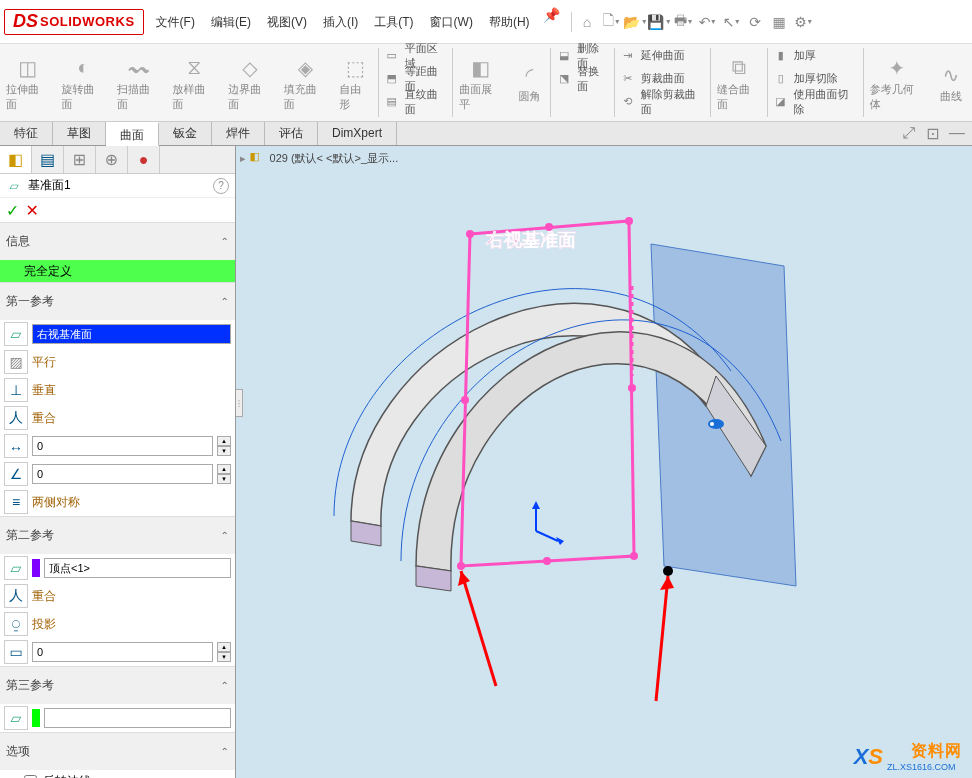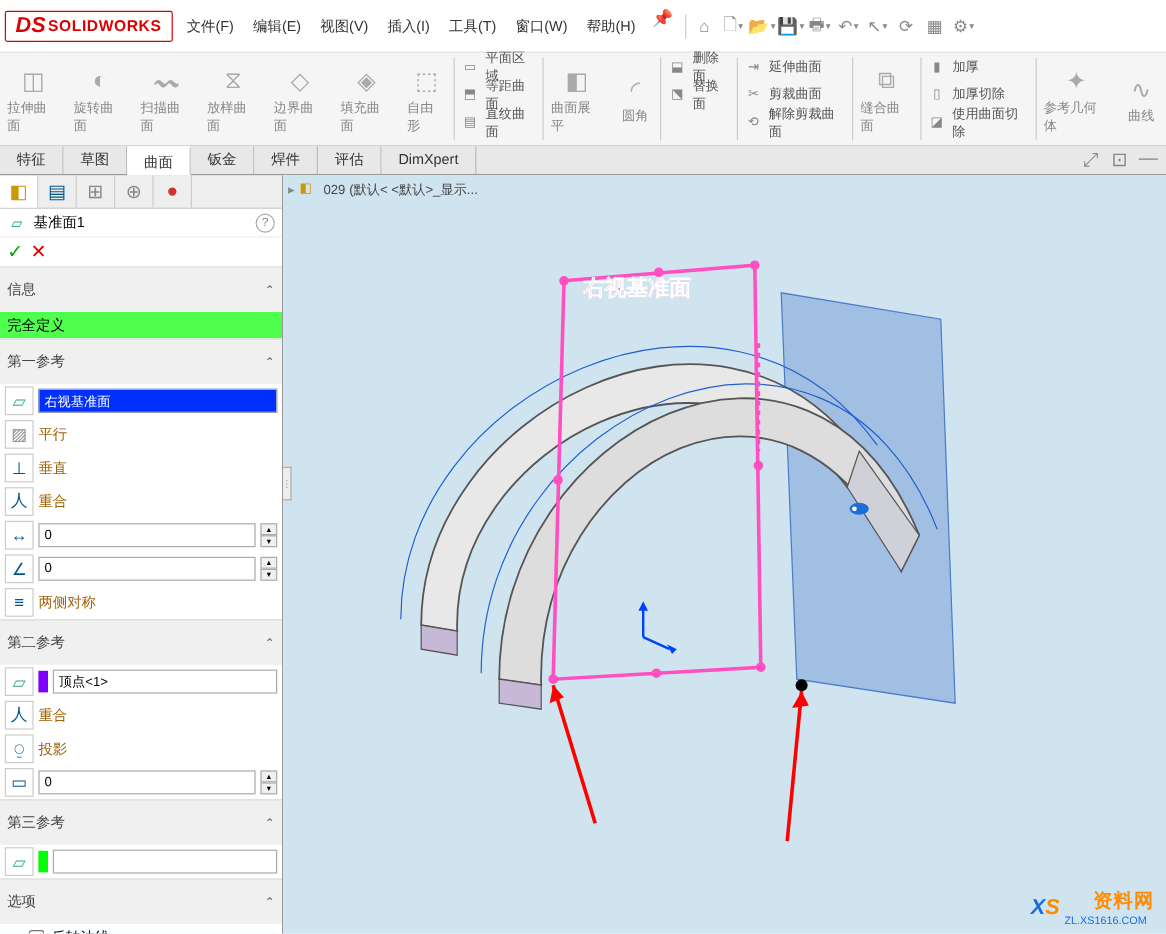--- a/index.html
+++ b/index.html
@@ -48,21 +48,21 @@
 .lp-title { height: 24px; display: flex; align-items: center; padding: 0 6px; font-size: 12px; border-bottom: 1px solid #eee; }
 .lp-title .icon { width: 16px; height: 16px; margin-right: 6px; display:flex; align-items:center; justify-content:center; }
 .lp-title .help { margin-left: auto; width: 16px; height: 16px; border: 1px solid #aaa; border-radius: 50%; font-size: 10px; display: flex; align-items: center; justify-content: center; color: #888; }
 
 .lp-confirm { height: 24px; display: flex; align-items: center; padding: 0 6px; gap: 6px; }
 .lp-confirm .check { color: #0a0; font-size: 16px; cursor:pointer; }
 .lp-confirm .cross { color: #d00; font-size: 16px; cursor:pointer; }
 
 .lp-section-hdr { height: 38px; background: #f0f0f0; display: flex; align-items: center; padding: 0 6px; font-size: 12px; color: #444; border-top: 1px solid #ddd; }
 .lp-section-hdr .chev { margin-left: auto; color: #666; font-size: 10px; }
-.lp-status { height: 22px; background: #4eff4e; display: flex; align-items: center; padding: 0 6px; font-size: 12px; }
+.lp-status { height: 22px; background: #4eff4e; display: flex; align-items: center; padding: 0 24px; font-size: 12px; }
 
 .lp-row { height: 28px; display: flex; align-items: center; padding: 0 4px; gap: 4px; }
 .lp-row .row-icon { width: 24px; height: 24px; border: 1px solid #ccc; display: flex; align-items: center; justify-content: center; font-size: 14px; color: #0aa; background: #fff; }
 .lp-row .row-label { font-size: 12px; color: #a16207; }
 .lp-row input[type=text] { flex: 1; height: 20px; font-size: 11px; padding: 0 4px; border: 1px solid #aaa; }
 .lp-row .spinner { width: 14px; display: flex; flex-direction: column; }
 .lp-row .spinner span { height: 10px; font-size: 7px; border: 1px solid #aaa; display: flex; align-items: center; justify-content: center; cursor: pointer; background: #f0f0f0; }
 .lp-row.selected-blue input { background: #0030ff; color: #fff; }
 .lp-row.selected-purple .swatch { background: #8000ff; width: 8px; height: 18px; }
 .lp-row.selected-green .swatch { background: #00ff00; width: 8px; height: 18px; }
@@ -73,21 +73,21 @@
 .viewport { flex: 1; background: #d0e4f0; position: relative; overflow: hidden; }
 .vp-breadcrumb { position: absolute; top: 4px; left: 4px; display: flex; align-items: center; gap: 4px; font-size: 11px; color: #444; }
 .vp-breadcrumb .bcicon { width: 16px; height: 16px; color: #c90; }
 
 .vp-canvas { position: absolute; inset: 0; }
 
 .divider-handle { position: absolute; left: 236px; top: 50%; width: 7px; height: 28px; background: #eee; border: 1px solid #aaa; border-left: none; cursor: ew-resize; display:flex; align-items:center; justify-content:center; font-size:8px; color:#888; }
 
 
 .watermark { position: absolute; right: 10px; bottom: 6px; display: flex; align-items: center; gap: 4px; }
-.watermark .wlogo { font-size: 18px; font-weight: bold; font-style: italic; }
+.watermark .wlogo { font-size: 22px; font-weight: bold; font-style: italic; }
 .watermark .wlogo .x { color: #1a6ed8; }
 .watermark .wlogo .s { color: #ff8c00; }
 .watermark .wtext { display: flex; flex-direction: column; font-size: 11px; }
 .watermark .wtext .cn { color: #ff8c00; font-weight: bold; font-size: 16px; letter-spacing: 1px; margin-left: 24px; }
 .watermark .wtext .url { color: #1a6ed8; font-size: 9px; }
 </style>
 </head>
 <body>
 
 <div class="menubar">

